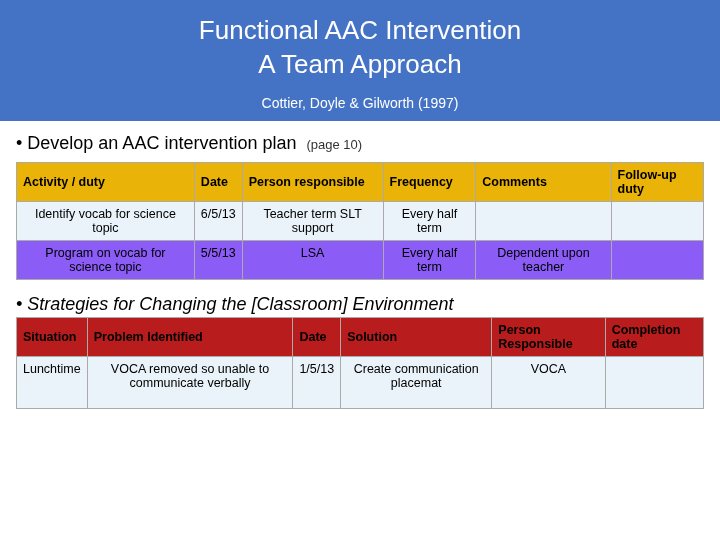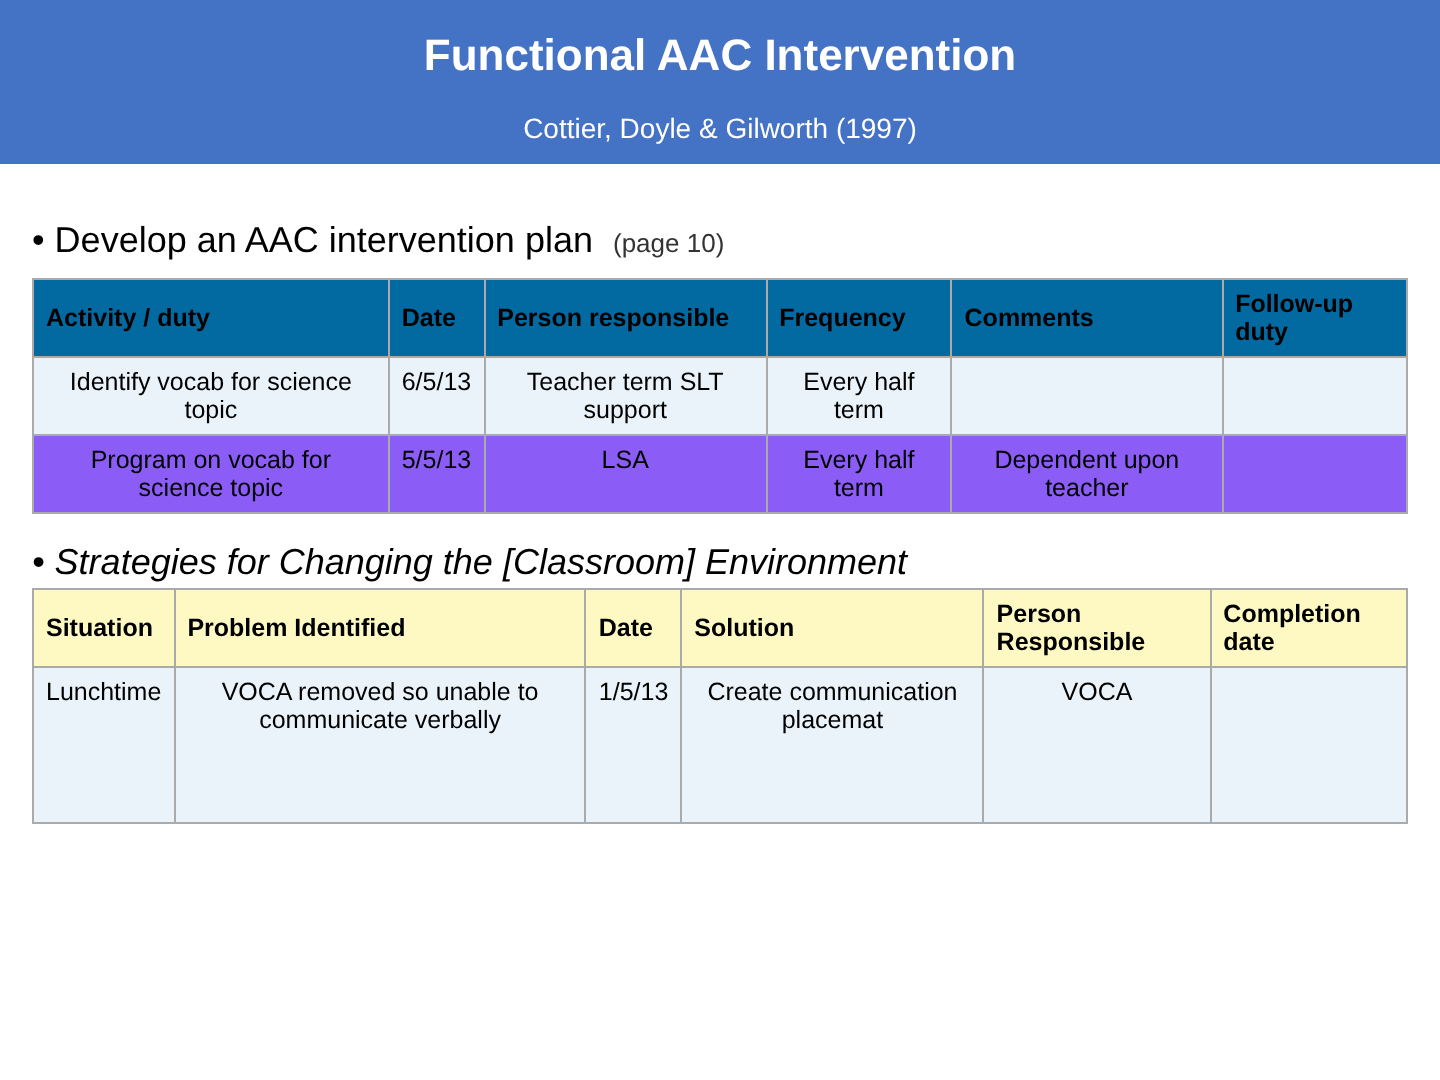--- a/index.html
+++ b/index.html
@@ -14,56 +14,55 @@
     }
 
     .header {
       background: #4472C4;
       color: white;
       text-align: center;
       padding: 14px 10px 10px;
     }
 
     .header-title {
-      font-size: 22px;
-      font-weight: bold;
+      font-size: 26px;
+      font-weight: normal;
       line-height: 1.3;
     }
 
     .header-subtitle {
       font-size: 14px;
       margin-top: 13px;
     }
 
     .content {
       padding: 12px 16px 10px;
     }
 
     .section-heading {
       font-size: 18px;
       margin-bottom: 8px;
       color: #000;
-      margin-top: 16px;
     }
 
     .section-heading .page-ref {
       font-size: 13px;
       font-weight: normal;
       color: #333;
     }
 
     table {
       width: 100%;
       border-collapse: collapse;
       margin-bottom: 14px;
       font-size: 12.5px;
     }
 
     table thead tr {
-      background: #0369a1;
+      background: #eab308;
     }
 
     table thead th {
       border: 1px solid #aaa;
       padding: 5px 6px;
       text-align: left;
       font-weight: bold;
     }
 
     table tbody tr {
@@ -82,37 +81,38 @@
     }
 
     .section2-heading {
       font-size: 18px;
       margin-bottom: 2px;
       color: #000;
       font-style: italic;
     }
 
     table.table2 thead tr {
-      background: #fef9c3;
+      background: #b91c1c;
     }
 
     table.table2 tbody tr {
       background: #DEEAF1;
     }
 
     table.table2 tbody tr:nth-child(odd) {
       background: #E9F3F9;
     }
   </style>
 </head>
 <body>
 
 <div class="header">
   <div class="header-title">
     <span>Functional AAC Intervention</span><br>
+    <span>A Team Approach</span>
   </div>
   <div class="header-subtitle">Cottier, Doyle &amp; Gilworth (1997)</div>
 </div>
 
 <div class="content">
 
   <div class="section-heading">
     <span>• Develop an AAC intervention plan</span>
     &nbsp;<span class="page-ref">(page 10)</span>
   </div>
@@ -157,21 +157,21 @@
       <tr>
         <th>Situation</th>
         <th>Problem Identified</th>
         <th>Date</th>
         <th>Solution</th>
         <th>Person Responsible</th>
         <th>Completion date</th>
       </tr>
     </thead>
     <tbody>
-      <tr style="height:78px;">
+      <tr style="height:52px;">
         <td>Lunchtime</td>
         <td>VOCA removed so unable to communicate verbally</td>
         <td>1/5/13</td>
         <td>Create communication placemat</td>
         <td>VOCA</td>
         <td></td>
       </tr>
     </tbody>
   </table>
 

